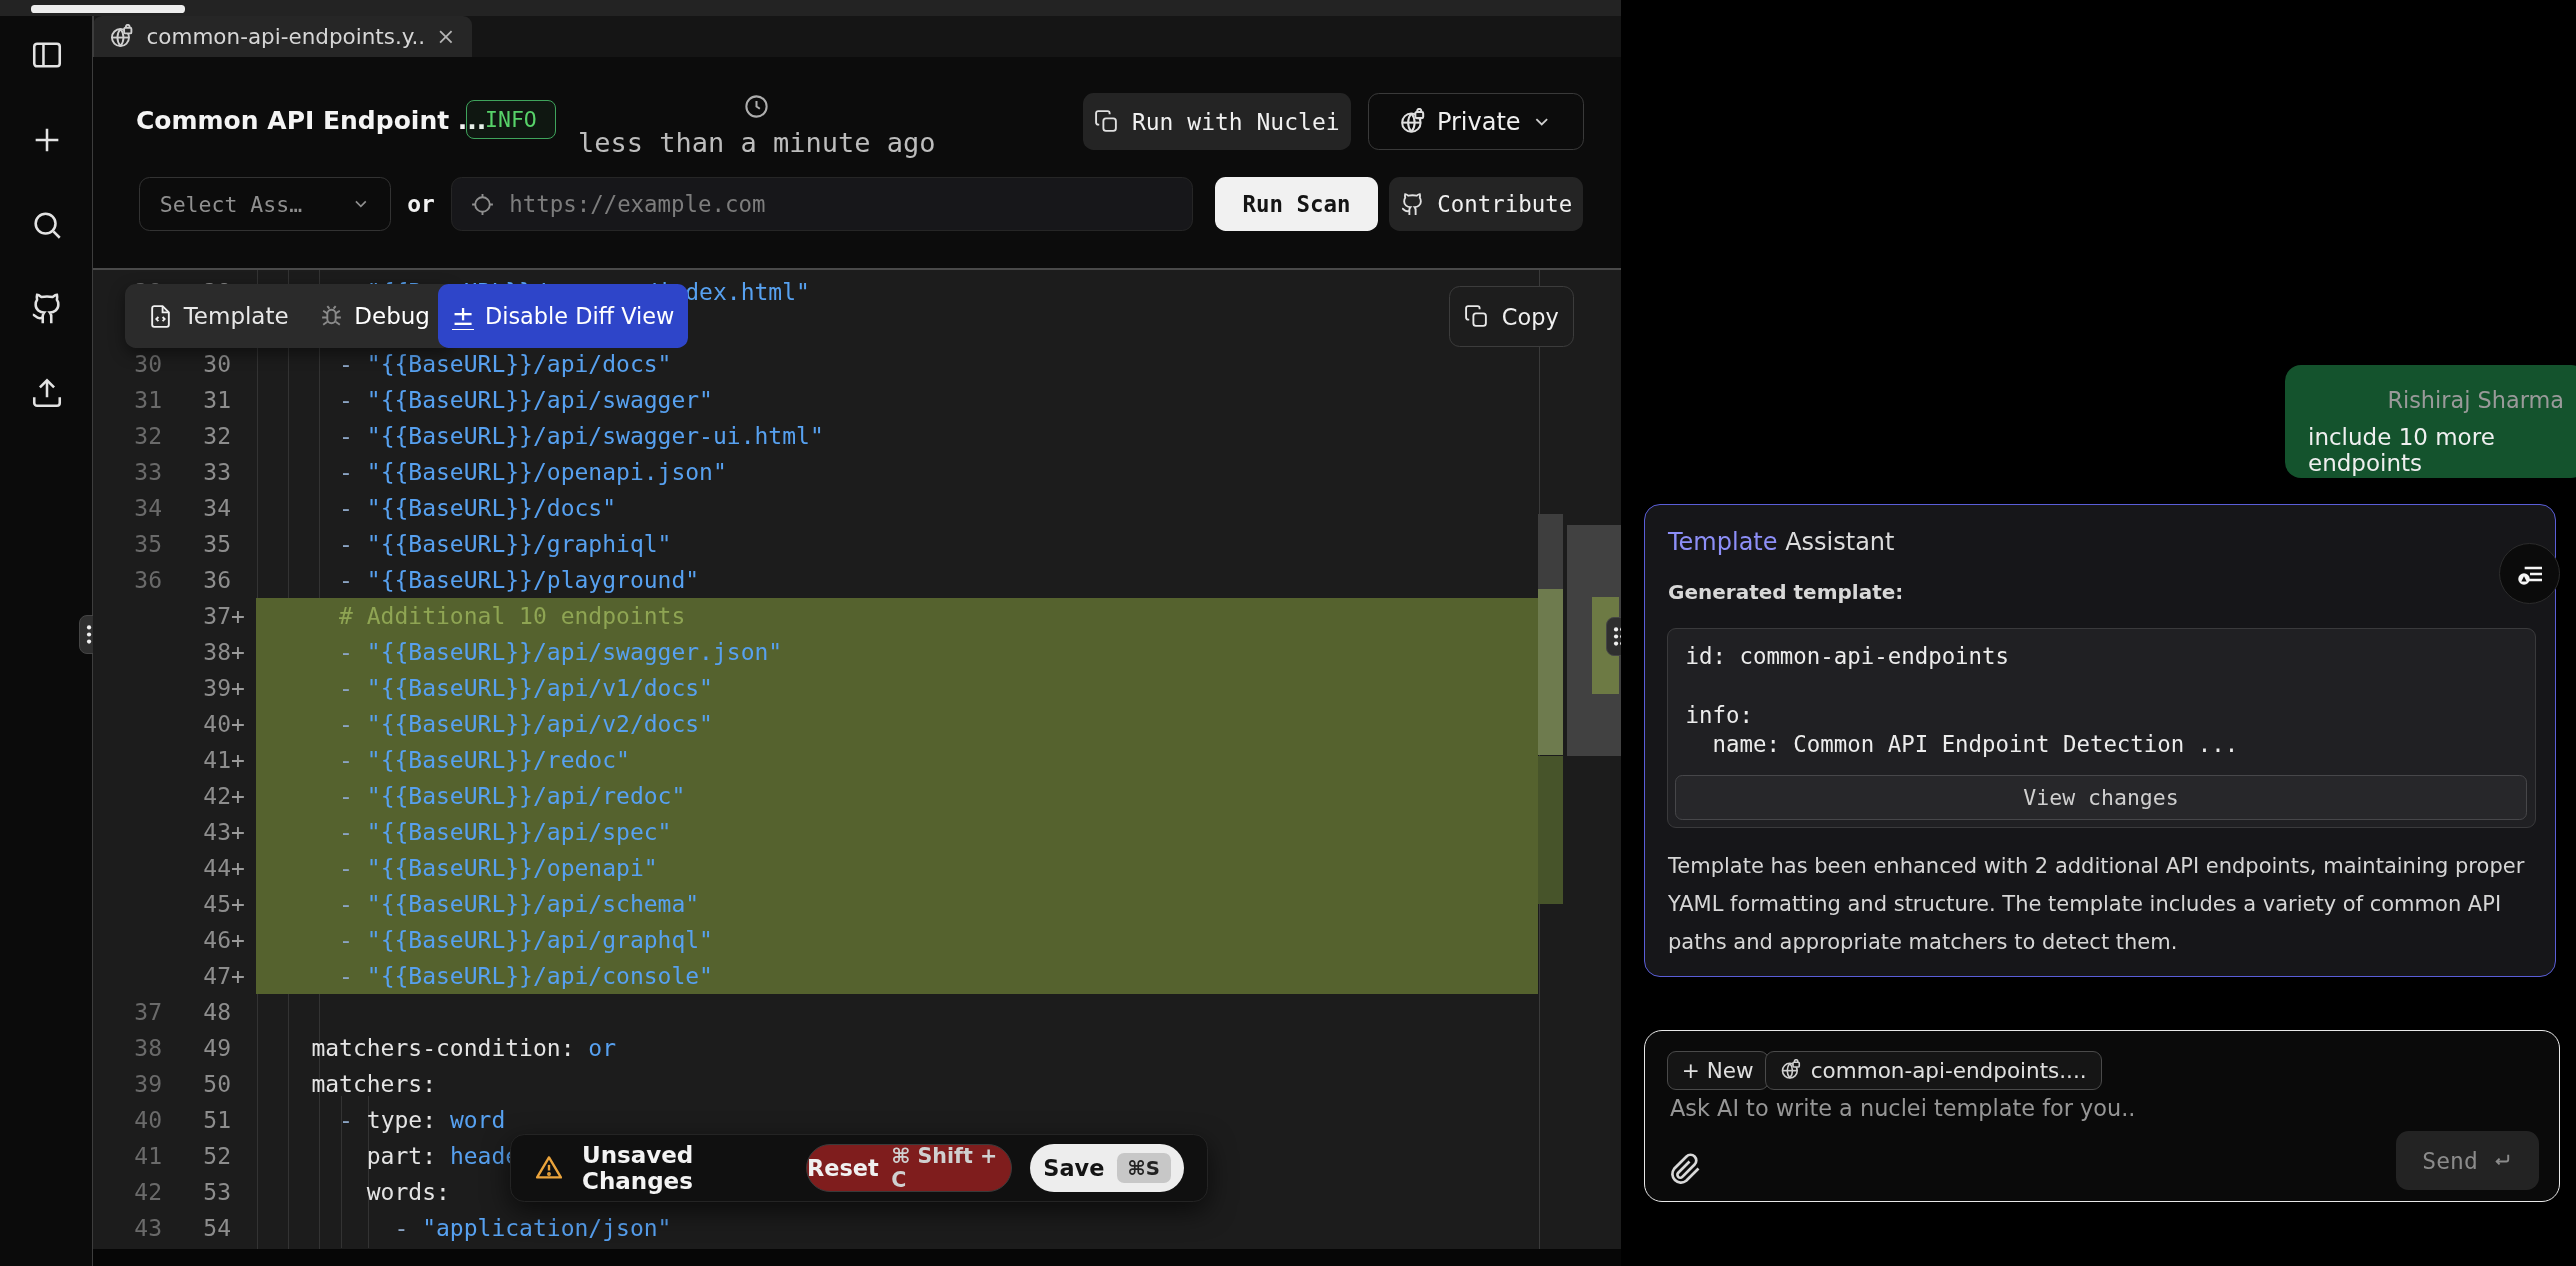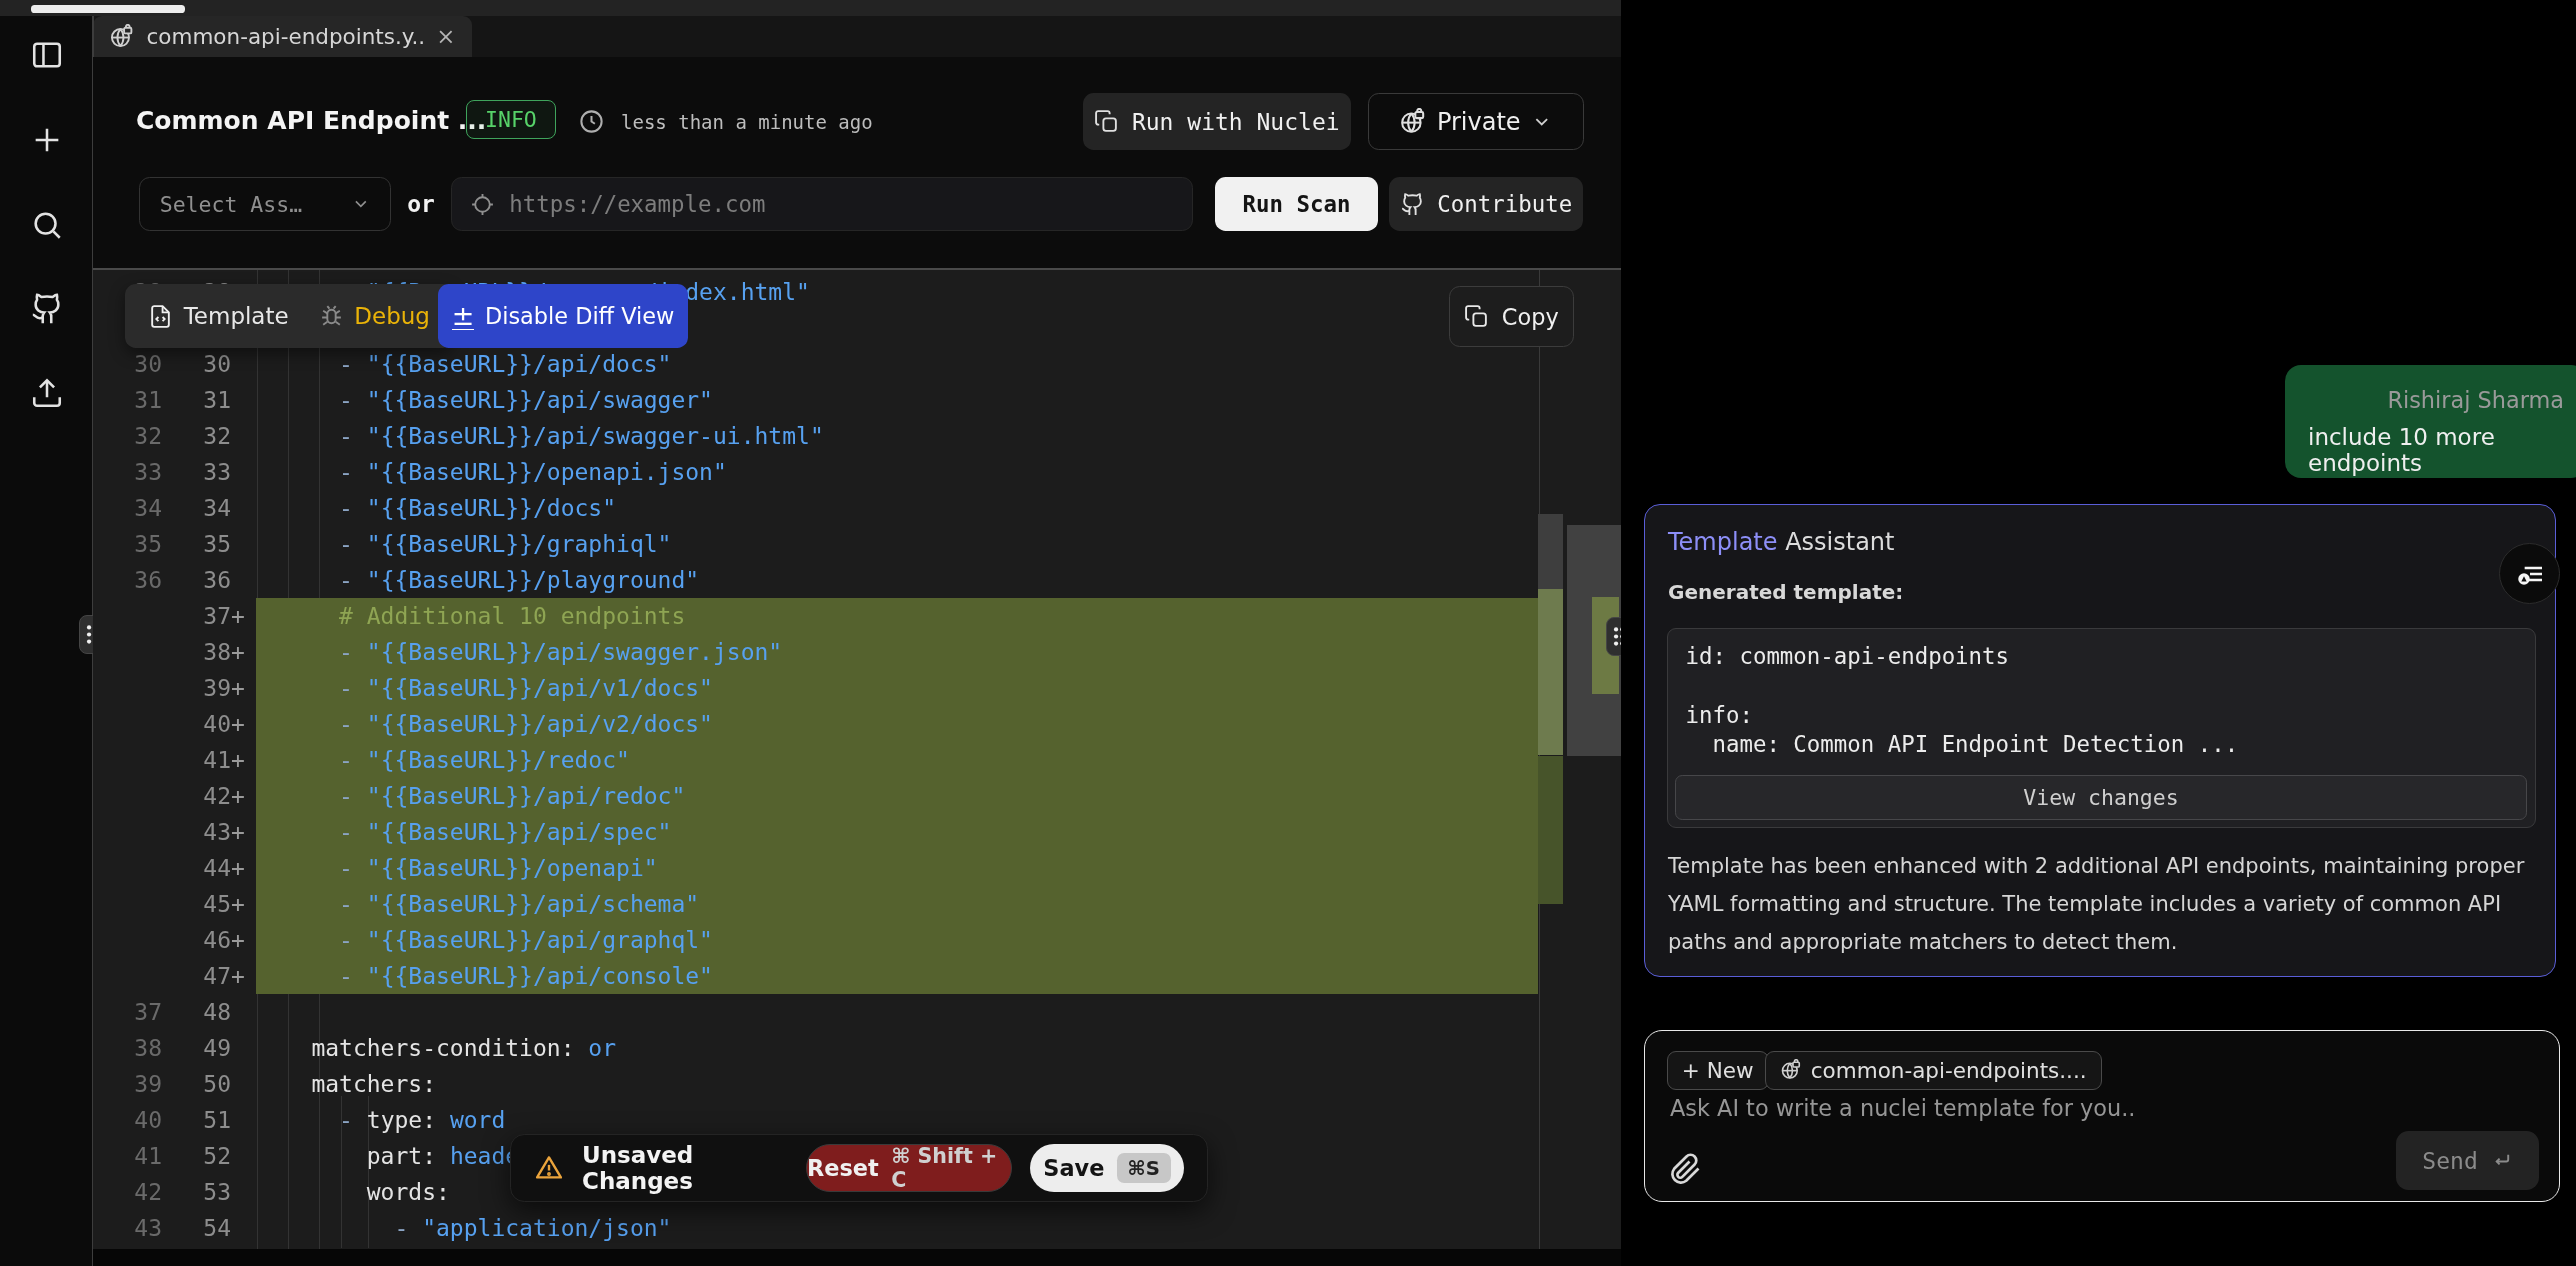--- a/index.html
+++ b/index.html
@@ -22,21 +22,21 @@
   .side-icon{position:absolute;left:29.5px;color:#e3e3e3;}
   .vdiv{left:92px;top:16px;width:1.8px;height:1250px;background:#3d3d3d;}
   .handle{width:27px;height:39px;background:#2f2f2f;border:1.8px solid #454545;border-radius:8px;
           display:flex;align-items:center;justify-content:center;box-sizing:border-box;}
 
   
   .center{left:93px;top:57px;width:1528px;height:213px;background:#0c0c0c;}
   .page-title{left:136px;top:106px;font-size:25px;font-weight:bold;color:#f4f4f4;}
   .info-badge{left:466px;top:100px;height:39px;padding:0 18px;border:1.8px solid #3fa45c;border-radius:8px;
               color:#57d269;font-size:21.5px;display:flex;align-items:center;background:rgba(63,164,92,0.07);box-sizing:border-box;}
-  .updated{left:578px;top:93px;height:57px;gap:16px;color:#bdbdbd;font-size:19px;}
+  .updated{left:578px;top:93px;height:57px;gap:7px;color:#bdbdbd;font-size:27px;flex-direction:column;}
   .btn{display:flex;align-items:center;justify-content:center;box-sizing:border-box;border-radius:10.7px;gap:12.5px;}
   .btn-dark{background:#242424;color:#f0f0f0;}
   .btn-run-nuclei{left:1083px;top:93px;width:268px;height:57px;font-size:23px;}
   .btn-private{left:1368px;top:93px;width:216px;height:57px;border:1.8px solid #3a3a3a;color:#f0f0f0;font-size:24px;font-weight:500;gap:10.7px;}
   .select-assistant{left:139px;top:177px;width:252px;height:54px;border:1.8px solid #333;border-radius:10.7px;
                     color:#8f8f8f;font-size:21.5px;display:flex;align-items:center;padding:0 19.7px;box-sizing:border-box;justify-content:space-between;}
   .or-label{left:403px;top:177px;width:36px;height:54px;justify-content:center;font-size:23px;color:#f2f2f2;font-weight:bold;display:flex;align-items:center;}
   .url-input{left:451px;top:177px;width:742px;height:54px;background:#17171a;border:0.9px solid #262626;border-radius:10.7px;
              display:flex;align-items:center;padding:0 18px;box-sizing:border-box;gap:14.3px;color:#7d7d7d;font-size:22.4px;}
   .btn-run-scan{left:1215px;top:177px;width:163px;height:54px;background:#f1f1f1;color:#141414;font-size:22.4px;font-weight:600;}
@@ -59,21 +59,21 @@
   .seg-c{color:#8fa553;}
   .minimap-block{position:absolute;left:1445px;width:25px;}
   .sb-sep{position:absolute;left:1446px;top:0;width:0.9px;height:979px;background:#3a3a3a;}
   .sb-thumb{position:absolute;left:1474px;top:255px;width:54px;height:231px;background:#414141;}
   .sb-green{position:absolute;left:1499px;top:327px;width:27px;height:97px;background:#6d7a44;}
 
   
   .tool-group{left:125px;top:284px;height:64px;background:#2b2b2b;border-radius:10.7px;display:flex;align-items:center;
               padding:0 23px;gap:30px;box-sizing:border-box;box-shadow:0 5.4px 16px rgba(0,0,0,.45);}
   .tool-item{display:flex;align-items:center;gap:10.7px;font-size:23px;}
-  .tool-item.inactive{color:#eab308;}
+  .tool-item.inactive{color:#ffffff;}
   .btn-diff{left:438px;top:284px;width:250px;height:64px;background:#2e45c9;color:#fff;font-size:22.4px;font-weight:500;border-radius:10.7px;gap:10.7px;}
   .pm{font-size:27px;line-height:27px;border-bottom:1.8px solid #fff;padding-bottom:0.9px;}
   .btn-copy{left:1449px;top:286px;width:125px;height:61px;background:#1d1d1d;border:1.8px solid #3c3c3c;font-size:22.4px;color:#f0f0f0;}
 
   
   .unsaved{left:510px;top:1134px;width:698px;height:68px;background:#101010;border:0.9px solid #242424;border-radius:14.3px;
            display:flex;align-items:center;padding:0 23px;box-sizing:border-box;gap:18px;box-shadow:0 9px 27px rgba(0,0,0,.6);}
   .unsaved-label{font-size:23px;font-weight:600;color:#f3f3f3;flex:1;}
   .pill{height:48px;border-radius:24px;display:flex;align-items:center;justify-content:center;gap:12.5px;box-sizing:border-box;}
   .pill-reset{width:206px;border:1.8px solid #3a3a3a;background:#7f1d1d;color:#f0f0f0;}

